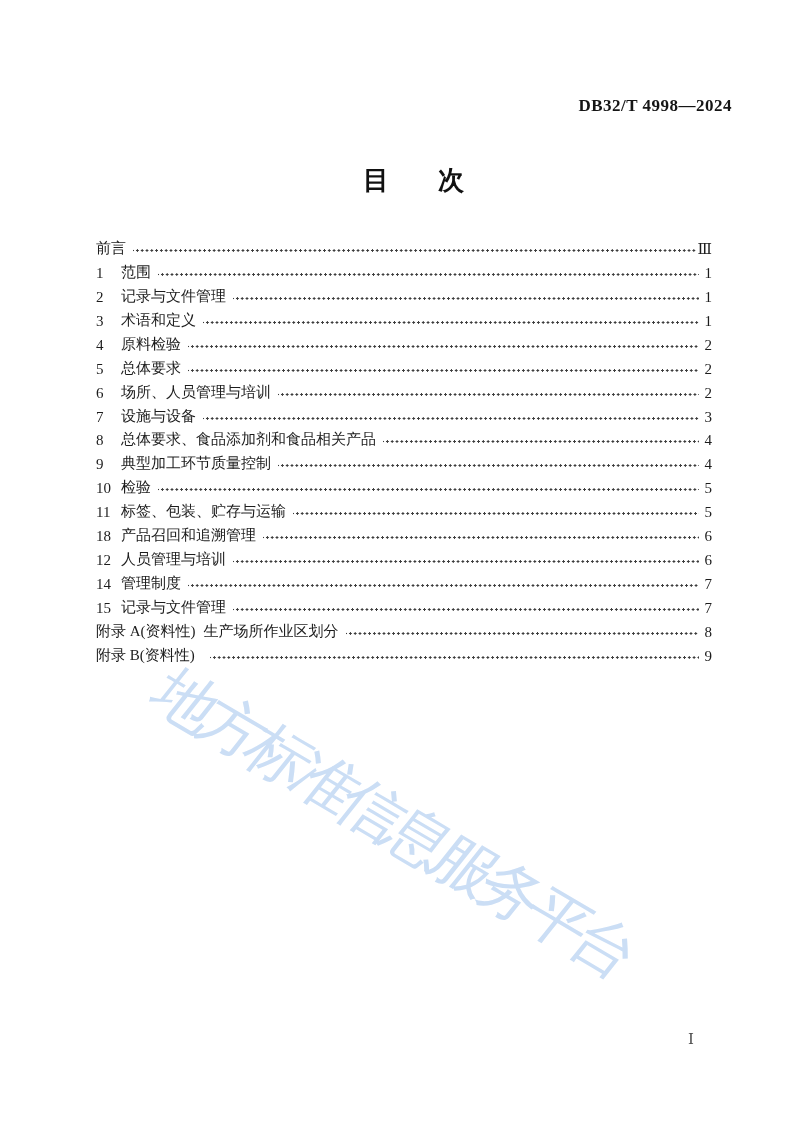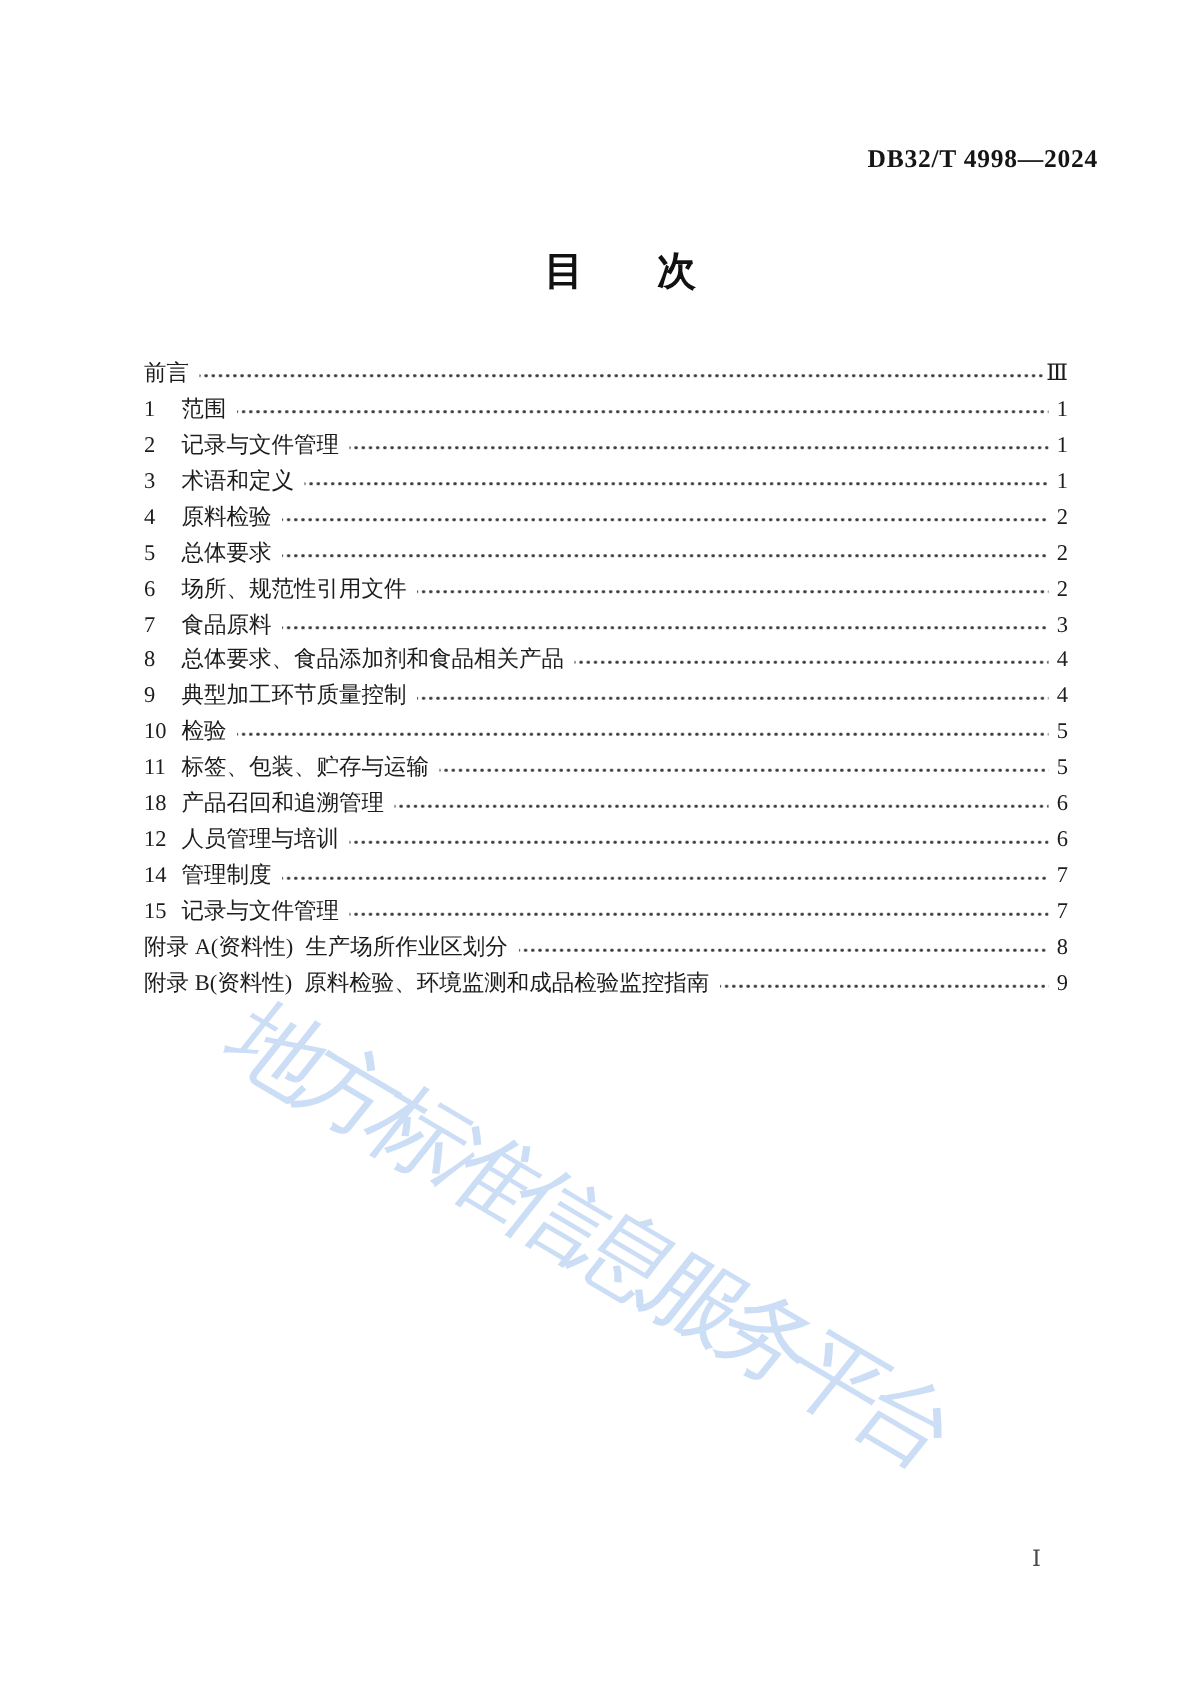--- a/index.html
+++ b/index.html
@@ -150,27 +150,27 @@
     <span class="toc-page">2</span>
   </div>
       <div class="toc-row section">
     <span class="toc-num">5</span>
     <span class="toc-label">总体要求</span>
     <span class="leader"></span>
     <span class="toc-page">2</span>
   </div>
       <div class="toc-row section">
     <span class="toc-num">6</span>
-    <span class="toc-label">场所、规范性引用文件</span>
+    <span class="toc-label">场所、人员管理与培训</span>
     <span class="leader"></span>
     <span class="toc-page">2</span>
   </div>
       <div class="toc-row section">
     <span class="toc-num">7</span>
-    <span class="toc-label">食品原料</span>
+    <span class="toc-label">设施与设备</span>
     <span class="leader"></span>
     <span class="toc-page">3</span>
   </div>
       <div class="toc-row section">
     <span class="toc-num">8</span>
     <span class="toc-label">总体要求、食品添加剂和食品相关产品</span>
     <span class="leader"></span>
     <span class="toc-page">4</span>
   </div>
       <div class="toc-row section">
@@ -216,21 +216,20 @@
     <span class="toc-page">7</span>
   </div>
       <div class="toc-row appendix">
     <span class="toc-num">附录 A(资料性)</span>
     <span class="toc-label">生产场所作业区划分</span>
     <span class="leader"></span>
     <span class="toc-page">8</span>
   </div>
       <div class="toc-row appendix">
     <span class="toc-num">附录 B(资料性)</span>
-    <span class="toc-label">原料检验、环境监测和成品检验监控指南</span>
     <span class="leader"></span>
     <span class="toc-page">9</span>
   </div>
     </div>
 
   <div class="watermark">地方标准信息服务平台</div>
 
   <div class="folio">Ⅰ</div>
 </div>
 

